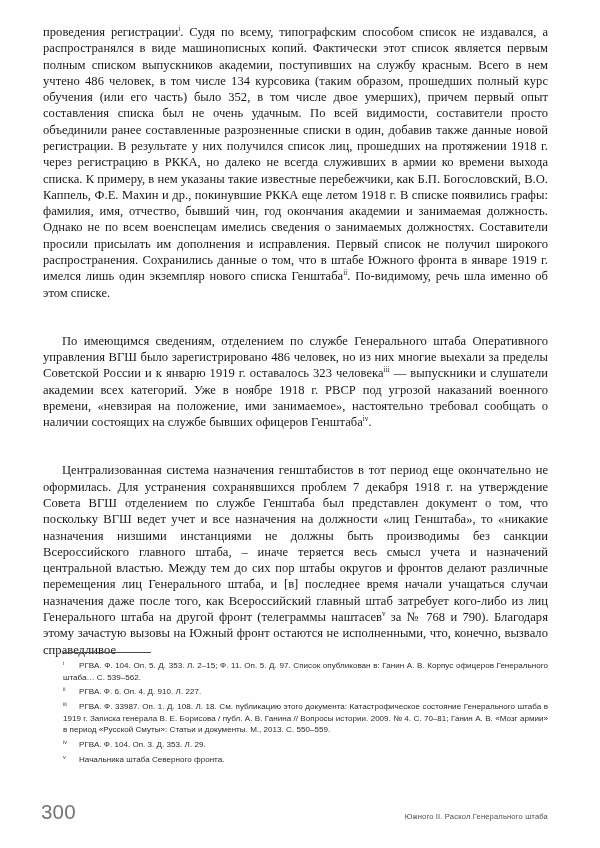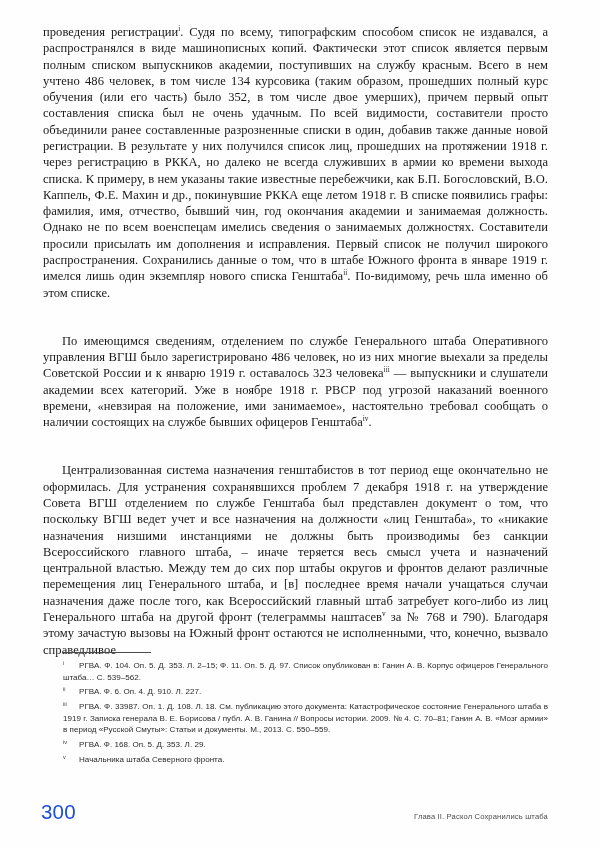--- a/index.html
+++ b/index.html
@@ -100,21 +100,21 @@
     top: 800px;
     width: 600px;
     height: 40px;
   }
   .page-number {
     position: absolute;
     left: 41px;
     top: 0px;
     font-family: "Liberation Sans", "DejaVu Sans", sans-serif;
     font-size: 20.5px;
-    color: #1d4ed8;
+    color: #737373;
     letter-spacing: 0.2px;
   }
   .running-head {
     position: absolute;
     right: 52px;
     top: 12px;
     font-family: "Liberation Sans", "DejaVu Sans", sans-serif;
     font-size: 7.6px;
     color: #4d4d4d;
     letter-spacing: 0.15px;
@@ -138,23 +138,23 @@
 
   <div class="footnotes">
     <div class="fn-rule"></div>
 
     <div class="fn"><span class="marker">i</span><span class="fn-text">РГВА. Ф. 104. Оп. 5. Д. 353. Л. 2–15; Ф. 11. Оп. 5. Д. 97. Список опубликован в: Ганин А. В. Корпус офицеров Генерального штаба… С. 539–562.</span></div>
 
     <div class="fn"><span class="marker">ii</span><span class="fn-text">РГВА. Ф. 6. Оп. 4. Д. 910. Л. 227.</span></div>
 
     <div class="fn"><span class="marker">iii</span><span class="fn-text">РГВА. Ф. 33987. Оп. 1. Д. 108. Л. 18. См. публикацию этого документа: Катастрофическое состояние Генерального штаба в 1919 г. Записка генерала В. Е. Борисова / публ. А. В. Ганина // Вопросы истории. 2009. № 4. С. 70–81; Ганин А. В. «Мозг армии» в период «Русской Смуты»: Статьи и документы. М., 2013. С. 550–559.</span></div>
 
-    <div class="fn"><span class="marker">iv</span><span class="fn-text">РГВА. Ф. 168. Оп. 5. Д. 353. Л. 29.</span></div>
+    <div class="fn"><span class="marker">iv</span><span class="fn-text">РГВА. Ф. 104. Оп. 3. Д. 353. Л. 29.</span></div>
 
     <div class="fn"><span class="marker">v</span><span class="fn-text">Начальника штаба Северного фронта.</span></div>
   </div>
 
   <div class="footer">
     <div class="page-number">300</div>
-    <div class="running-head">Глава II. Раскол Сохранились штаба</div>
+    <div class="running-head">Южного II. Раскол Генерального штаба</div>
   </div>
 
 </div>
 
 </body></html>

